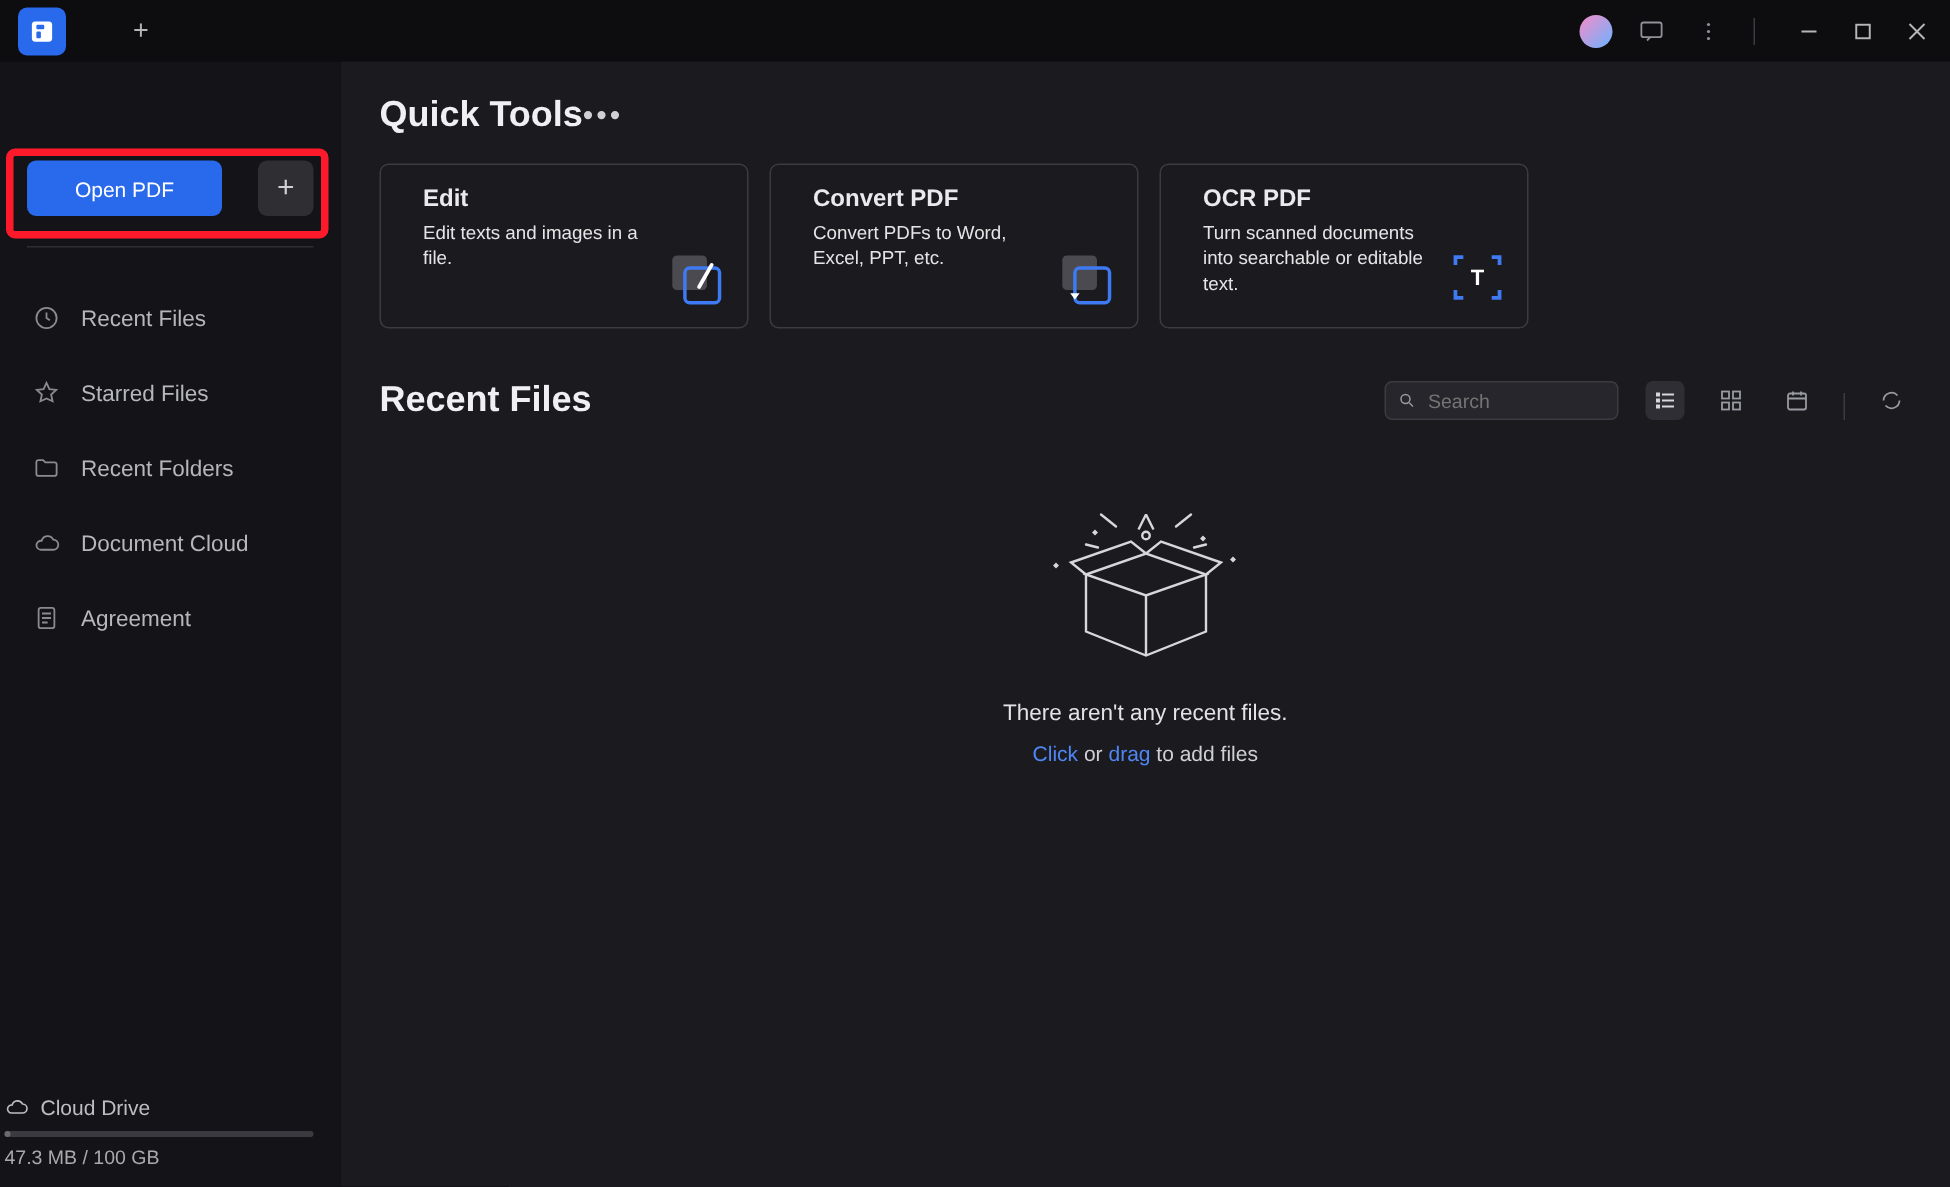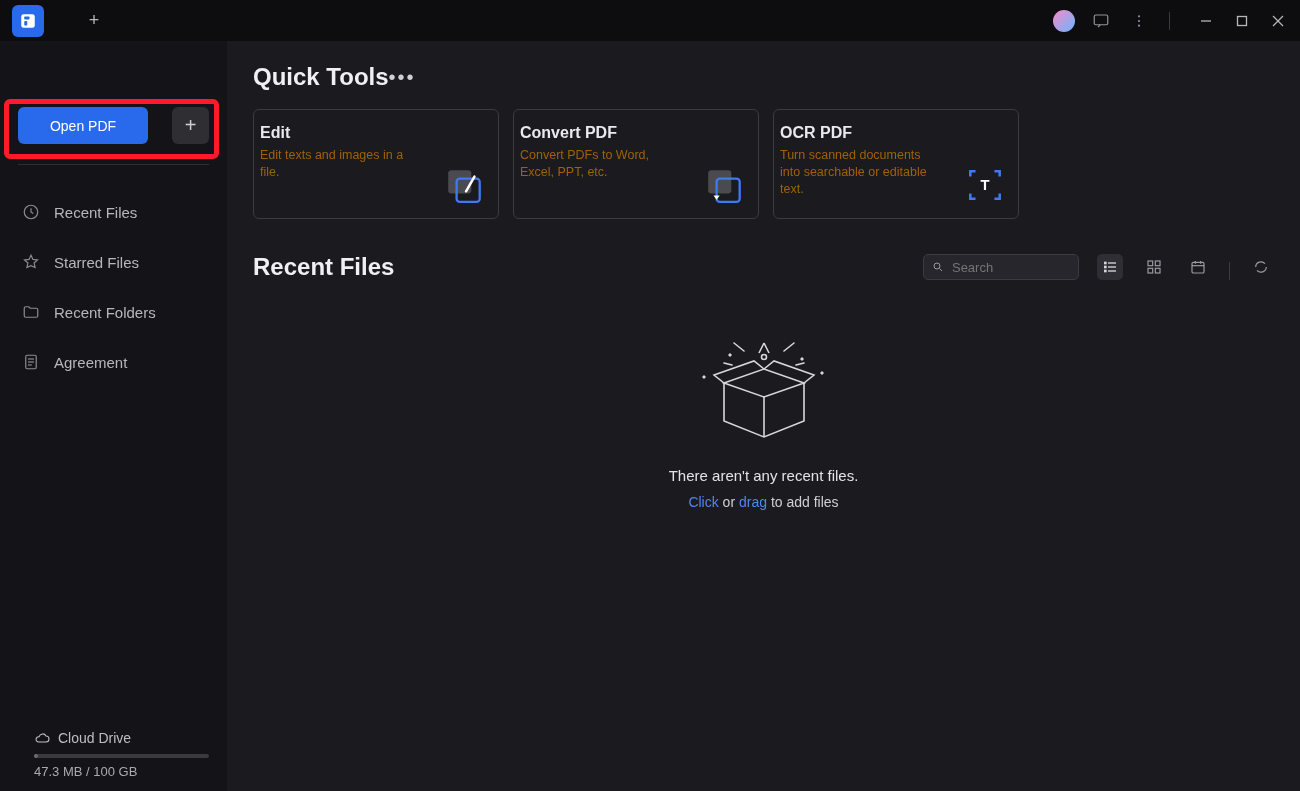--- a/index.html
+++ b/index.html
@@ -63,41 +63,41 @@
   display: flex; align-items: center; justify-content: center; color: #cfcfd4; cursor: pointer; font-size: 20px;
 }
 .sidebar-divider { height: 1px; background: #2e2e33; margin: 20px 18px 8px; }
 .side-nav { margin-top: 22px; }
 .side-item {
   display: flex; align-items: center; gap: 14px; padding: 16px 22px; color: #b6b6bd;
   font-size: 15px; cursor: pointer;
 }
 .side-item svg { width: 18px; height: 18px; stroke: #8a8a90; fill: none; stroke-width: 1.6; }
 .cloud-block {
-  position: absolute; bottom: 12px; left: 34px; right: 18px; color: #bdbdc4;
+  position: absolute; bottom: 12px; left: 3px; right: 18px; color: #bdbdc4;
 }
 .cloud-block .cloud-title { display: flex; align-items: center; gap: 8px; font-size: 14px; }
 .cloud-bar { height: 4px; background: #3a3a40; margin: 8px 0 6px; border-radius: 2px; position: relative; }
 .cloud-bar::after { content:""; position:absolute; left:0; top:0; bottom:0; width:2%; background:#6a6a70; border-radius:2px; }
 .cloud-text { font-size: 13px; color: #a9a9b0; }
 
 .content { flex: 1; background: #1a1a1f; padding: 22px 26px 20px 26px; overflow: auto; }
 .section-head { display: flex; align-items: center; margin-bottom: 18px; }
 .section-title { font-size: 24px; font-weight: 600; color: #f0f0f2; }
 .more-btn { color: #cfcfd6; font-size: 20px; letter-spacing: 2px; cursor: pointer; }
 
 .tools-grid {
   display: grid; grid-template-columns: repeat(4, 246px); gap: 14px;
 }
 .tool-card {
-  height: 110px; border: 1px solid #3b3b41; border-radius: 6px; padding: 14px 6px;
+  height: 110px; border: 1px solid #3b3b41; border-radius: 6px; padding: 14px 28px;
   position: relative; cursor: pointer;
 }
 .tool-title { font-size: 16px; font-weight: 600; color: #eaeaee; margin-bottom: 5px; }
-.tool-desc { font-size: 12.5px; color: #a16207; line-height: 1.35; max-width: 160px; }
+.tool-desc { font-size: 12.5px; color: #e5e5e5; line-height: 1.35; max-width: 160px; }
 .tool-icon { position: absolute; right: 12px; bottom: 12px; width: 42px; height: 42px; }
 
 .recent-head { display: flex; justify-content: space-between; align-items: center; margin-top: 34px; margin-bottom: 30px; }
 .recent-tools { display: flex; align-items: flex-end; gap: 18px; }
 .search-box {
   width: 156px; height: 26px; background: #26262c; border: 1px solid #3b3b41; border-radius: 5px;
   display: flex; align-items: center; padding: 0 8px; gap: 8px;
 }
 .search-box input {
   background: transparent; border: none; outline: none; color: #cfcfd6; font-size: 13px; width: 100%;
@@ -188,20 +188,26 @@
         <svg viewBox="0 0 24 24">
             <path d="M12 3l2.6 5.6 6 .6-4.5 4.1 1.3 6L12 16.8 6.6 19.3l1.3-6L3.4 9.2l6-.6z"></path>
           </svg>
         <span>Starred Files</span>
       </div>
       <div class="side-item">
         <svg viewBox="0 0 24 24">
             <path d="M3 7a2 2 0 0 1 2-2h4l2 2h8a2 2 0 0 1 2 2v8a2 2 0 0 1-2 2H5a2 2 0 0 1-2-2z"></path>
           </svg>
         <span>Recent Folders</span>
+      </div>
+      <div class="side-item">
+        <svg viewBox="0 0 24 24">
+            <path d="M7 18a4 4 0 1 1 .7-7.95A5.5 5.5 0 0 1 18 9a4 4 0 0 1 0 9z"></path>
+          </svg>
+        <span>Document Cloud</span>
       </div>
       <div class="side-item">
         <svg viewBox="0 0 24 24">
             <rect x="5" y="3" width="14" height="18" rx="2"></rect>
             <line x1="8" y1="8" x2="16" y2="8"></line>
             <line x1="8" y1="12" x2="16" y2="12"></line>
             <line x1="8" y1="16" x2="13" y2="16"></line>
           </svg>
         <span>Agreement</span>
       </div>

